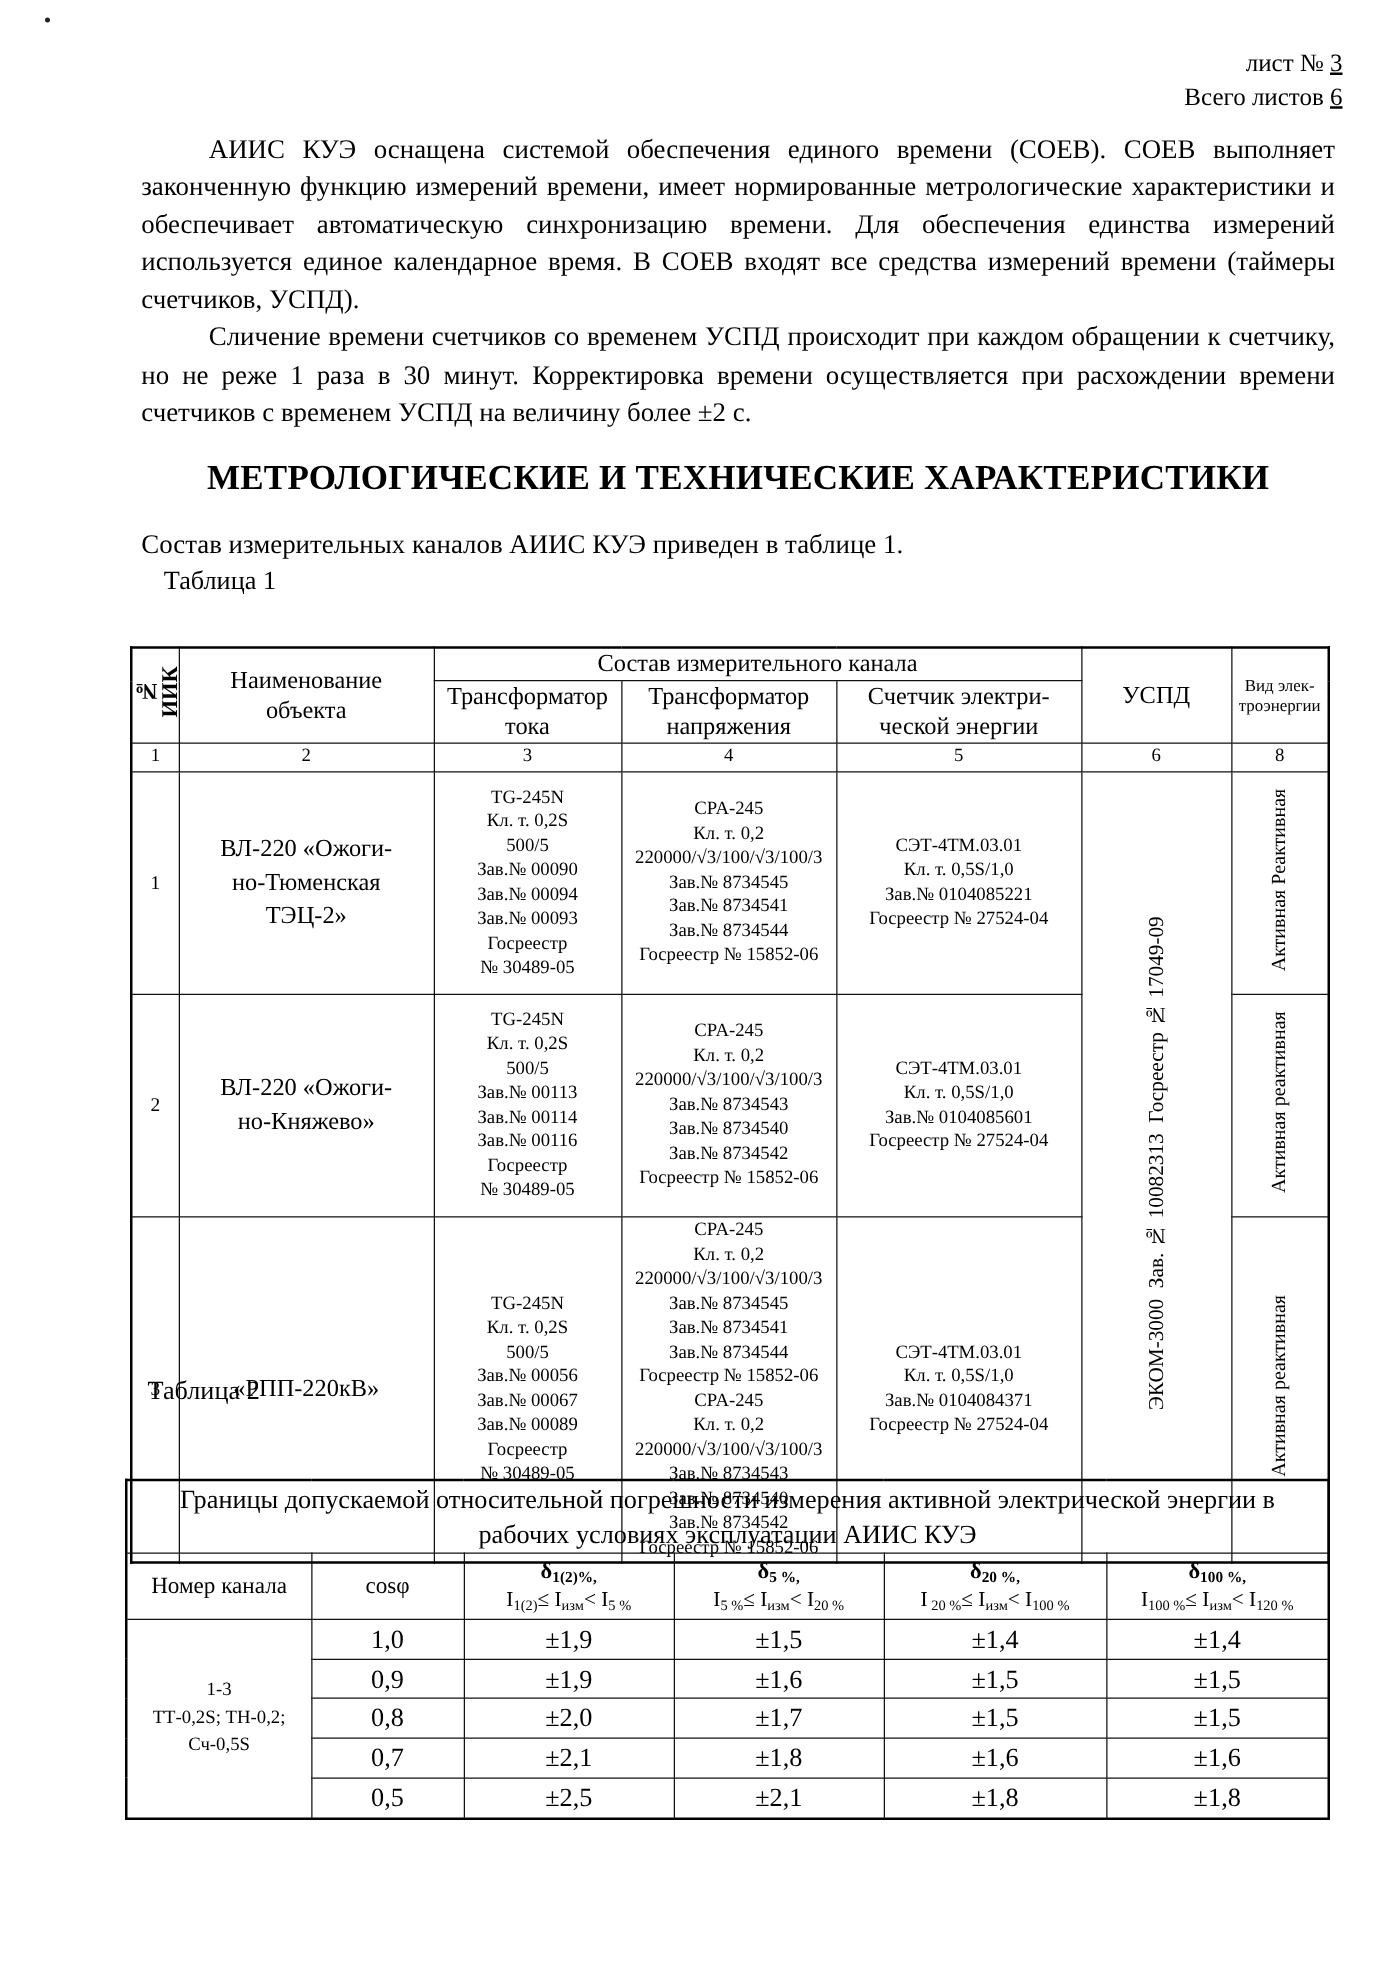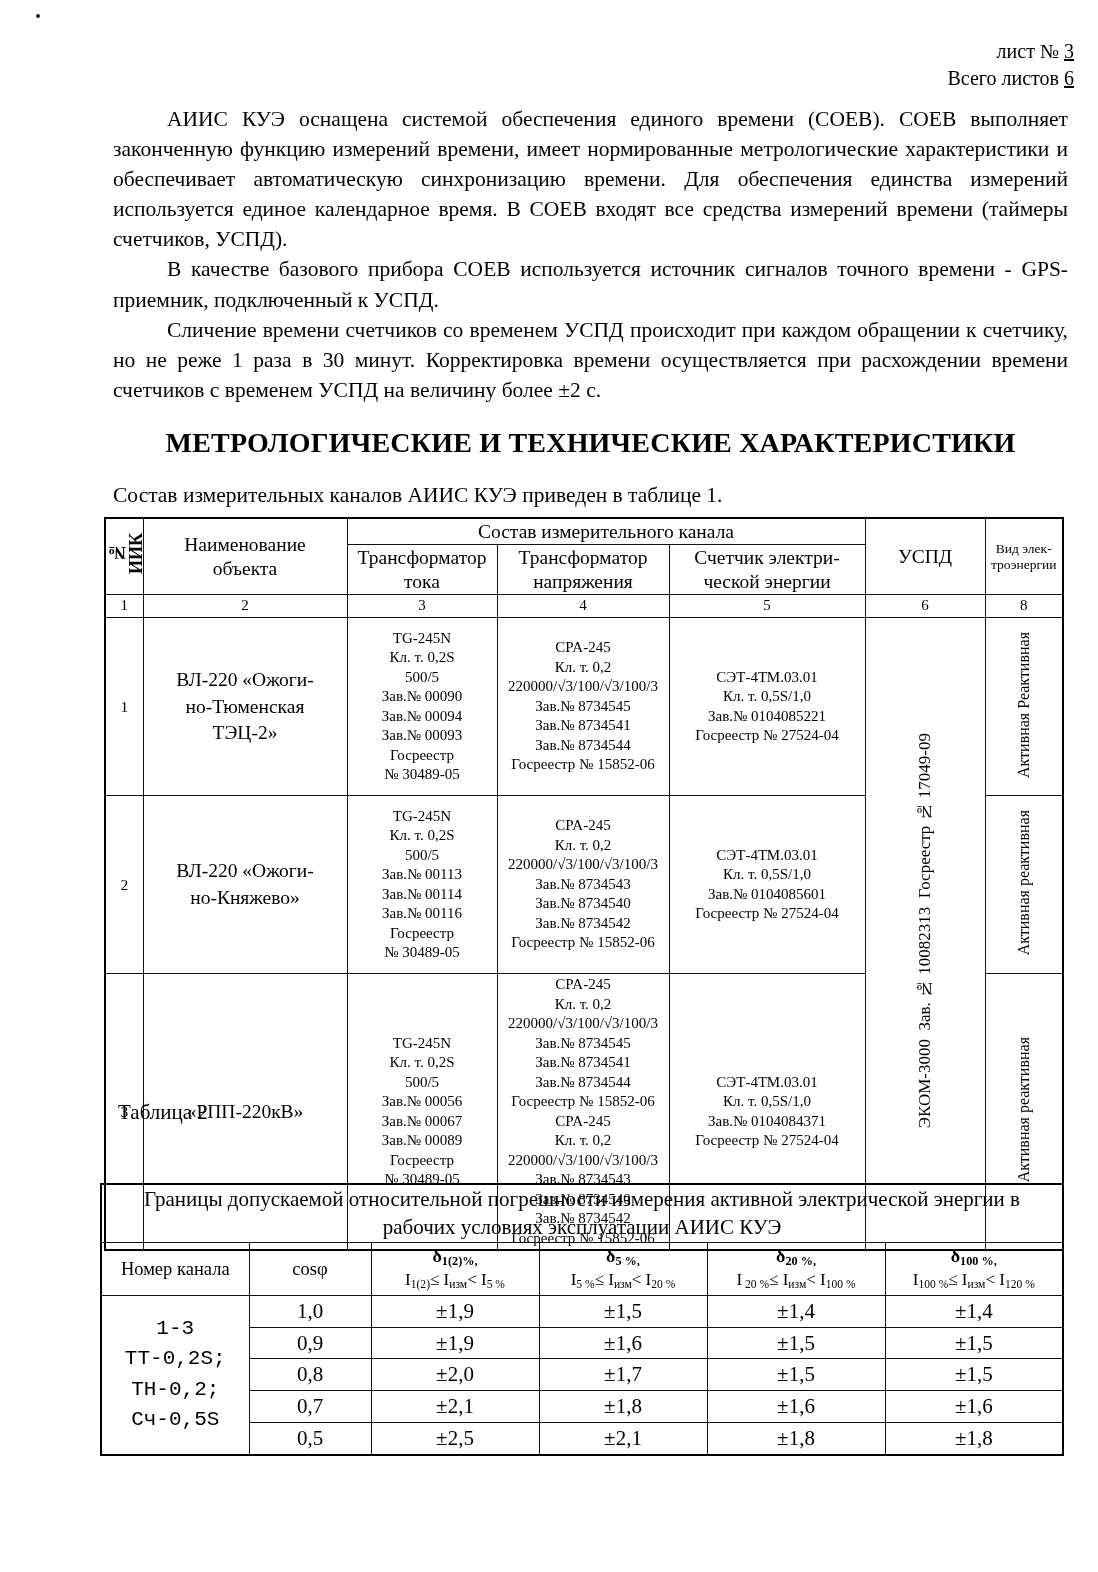--- a/index.html
+++ b/index.html
@@ -162,23 +162,22 @@
     line-height: 1.35;
     padding: 0 6px;
     text-align: center;
   }
   #table2 td.t2-hd {
     font-size: 18.5px;
     line-height: 1.2;
     padding: 3px 2px;
   }
   #table2 td.t2-chan {
-    font-size: 21px;
+    font-size: 15px;
     line-height: 1.45;
-    font-family: Liberation Mono, monospace;
   }
   #table2 td.t2-val { font-size: 21px; padding: 3px 2px; }
   .frac {
     display: block;
   }
   .frac .top {
     display: block;
     font-size: 18px;
     margin-bottom: 1px;
     font-weight: bold;
@@ -203,26 +202,26 @@
 
   <div class="corner-speck"></div>
 
   <div class="sheet-header">
     <div><span>лист № </span><span class="u">3</span></div>
     <div><span>Всего листов </span><span class="u">6</span></div>
   </div>
 
   <div class="content">
     <p class="para">АИИС КУЭ оснащена системой обеспечения единого времени (СОЕВ). СОЕВ выполняет законченную функцию измерений времени, имеет нормированные метрологические характеристики и обеспечивает автоматическую синхронизацию времени. Для обеспечения единства измерений используется единое календарное время. В СОЕВ входят все средства измерений времени (таймеры счетчиков, УСПД).</p>
-    <p class="para">В качестве базового прибора СОЕВ используется источник сигналов точного времени - GPS-приемник, подключенный к УСПД.</p>
     <p class="para">Сличение времени счетчиков со временем УСПД происходит при каждом обращении к счетчику, но не реже 1 раза в 30 минут. Корректировка времени осуществляется при расхождении времени счетчиков с временем УСПД на величину более ±2 с.</p>
 
     <h2 class="section-title">МЕТРОЛОГИЧЕСКИЕ И ТЕХНИЧЕСКИЕ ХАРАКТЕРИСТИКИ</h2>
 
     <p class="lead">Состав измерительных каналов АИИС КУЭ  приведен в таблице 1.</p>
+    <p class="table-caption">Таблица 1</p>
   </div>
 
   <div id="table1-wrap">
     <table class="doc outer" id="table1">
       <colgroup>
         <col style="width:38px">
         <col style="width:204px">
         <col style="width:150px">
         <col style="width:172px">
         <col style="width:196px">

